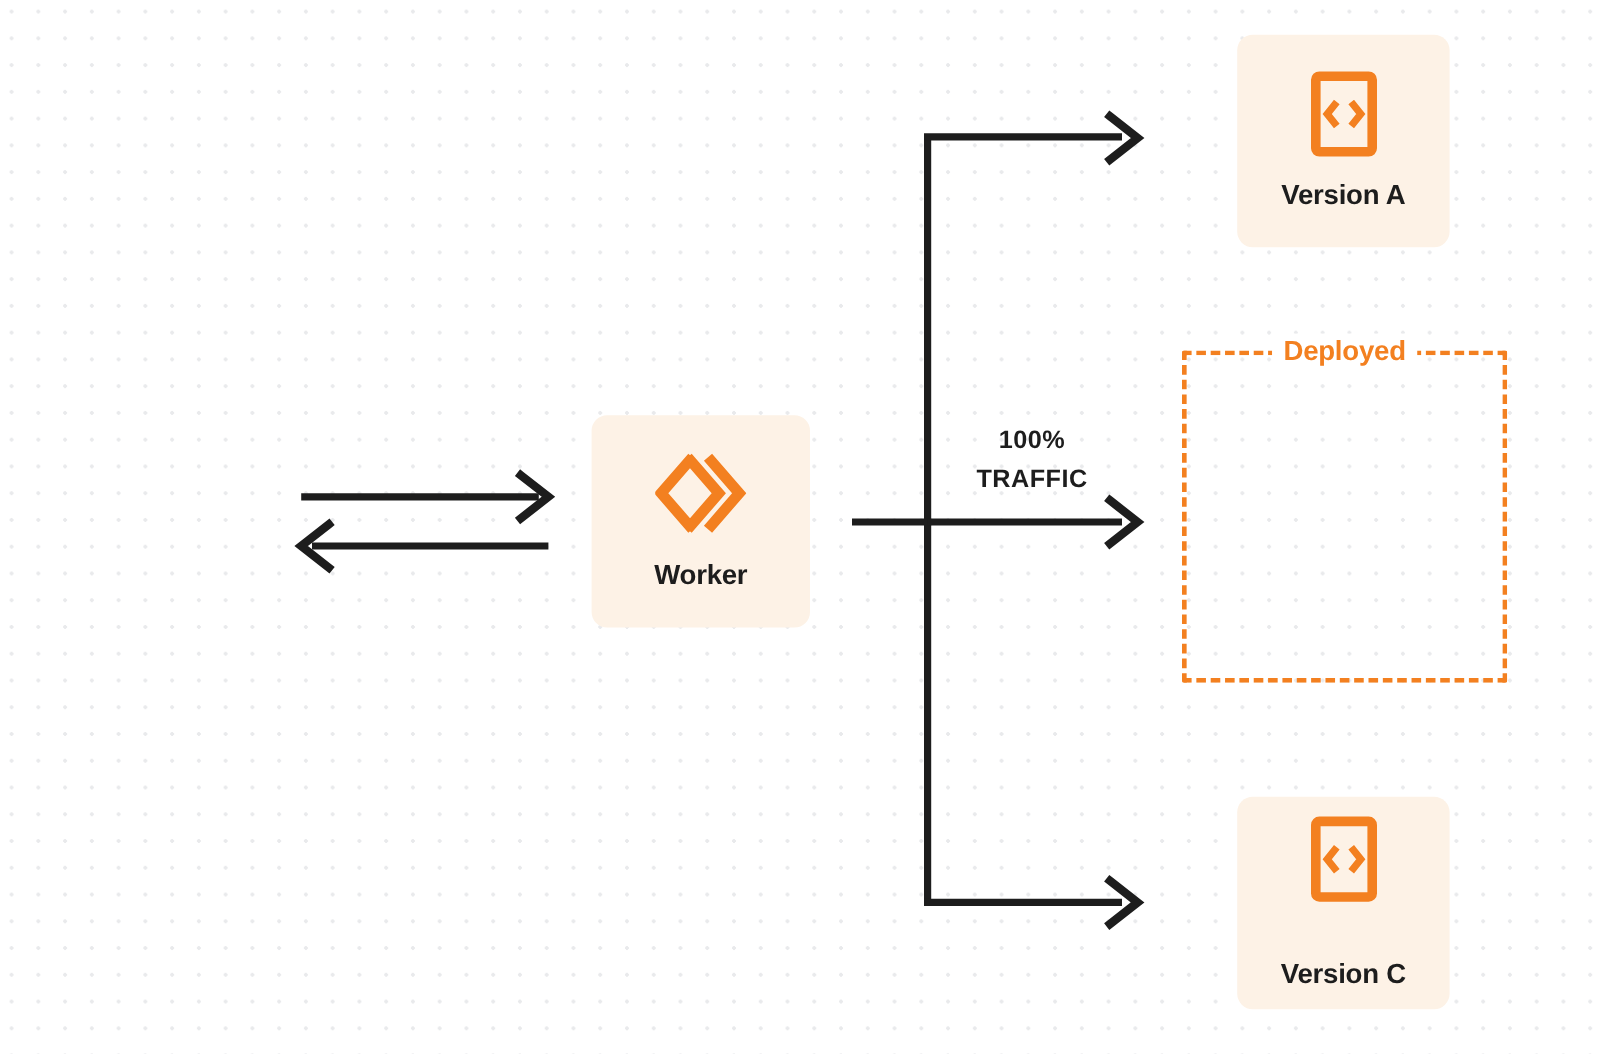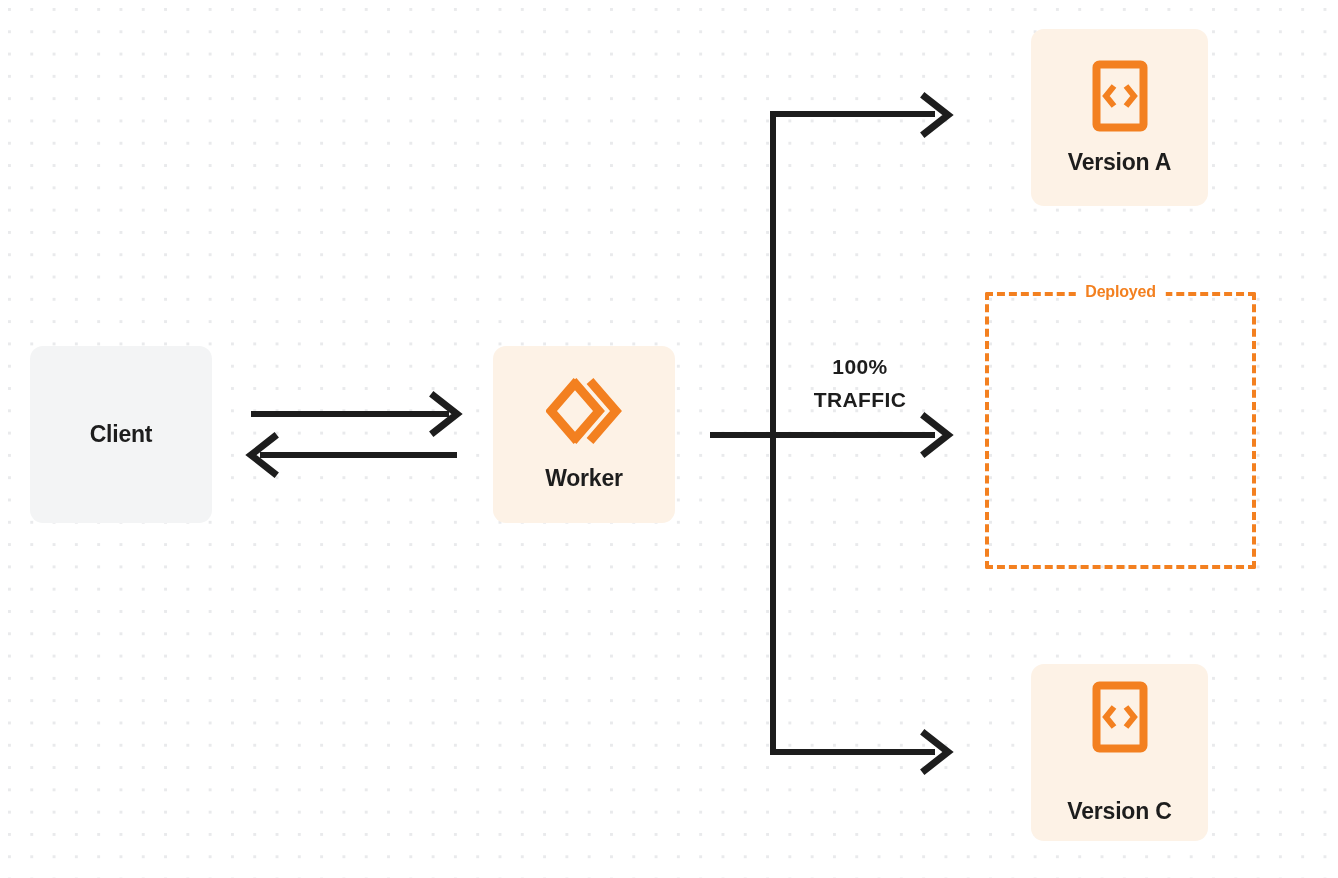--- a/index.html
+++ b/index.html
@@ -99,21 +99,21 @@
     box-sizing: border-box;
   }
   #deployed-label {
     position: absolute;
     left: 50%;
     top: -18px;
     transform: translateX(-50%);
     padding: 0 10px;
     background-color: #ffffff;
     color: #f38020;
-    font-size: 16px;
+    font-size: 23px;
     font-weight: bold;
     letter-spacing: -0.2px;
     white-space: nowrap;
     line-height: 28px;
   }
 
   
   #traffic-label {
     position: absolute;
     left: 795px;
@@ -168,23 +168,20 @@
       <line x1="770" y1="752" x2="935" y2="752" stroke="#1d1d1d" stroke-width="6" stroke-linecap="butt"></line>
       <polyline points="925,734 948,752 925,770" fill="none" stroke="#1d1d1d" stroke-width="7" stroke-linecap="square" stroke-linejoin="miter"></polyline>
     </g>
   </svg>
 
   <div id="traffic-label">
     <span class="traffic-line">100%</span>
     <span class="traffic-line">TRAFFIC</span>
   </div>
 
-  <div class="node client-node">
-    <span class="node-label">Client</span>
-  </div>
 
   <div class="node version-node version-a">
     <span class="version-icon">
       <svg width="56" height="72" viewBox="0 0 56 72" xmlns="http://www.w3.org/2000/svg">
         <rect x="4.5" y="4.5" width="47" height="63" rx="3" ry="3" fill="none" stroke="#f38020" stroke-width="8"></rect>
         <polyline points="22,26 14,36 22,46" fill="none" stroke="#f38020" stroke-width="6" stroke-linecap="butt" stroke-linejoin="miter"></polyline>
         <polyline points="34,26 42,36 34,46" fill="none" stroke="#f38020" stroke-width="6" stroke-linecap="butt" stroke-linejoin="miter"></polyline>
       </svg>
     </span>
     <span class="node-label">Version A</span>

